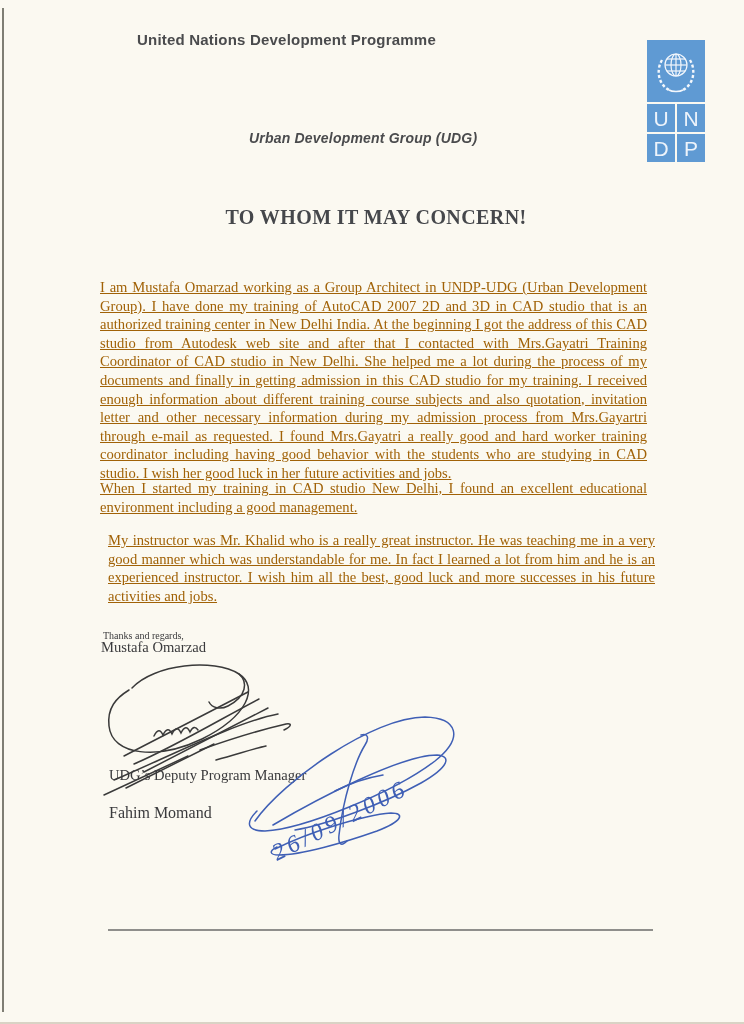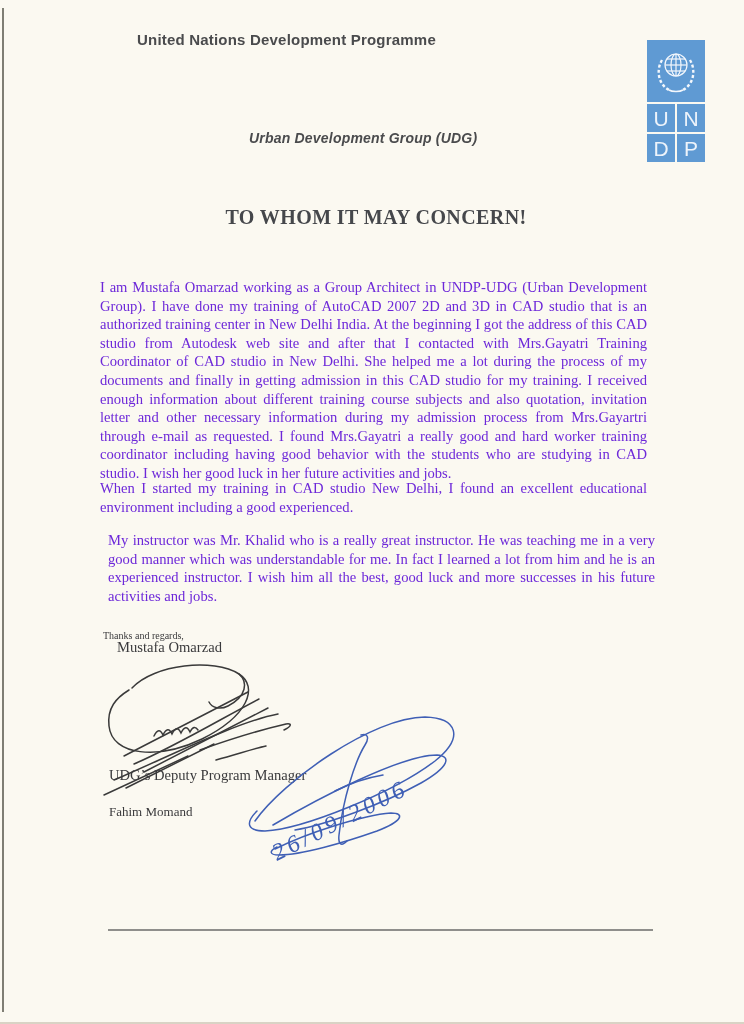--- a/index.html
+++ b/index.html
@@ -19,29 +19,29 @@
   .org-name{left:137px;top:31px;font-family:"Liberation Sans",sans-serif;font-weight:bold;font-size:15px;color:#4a4b4d;letter-spacing:.2px;text-align:right;}
   .group-name{left:249px;top:130px;font-family:"Liberation Sans",sans-serif;font-weight:bold;font-size:14px;color:#4a4b4d;letter-spacing:.2px;font-style:italic;}
   
   .logo{left:647px;top:40px;width:58px;}
   .logo-emblem{width:58px;height:62px;background:#5f9ad3;margin-bottom:2px;display:flex;align-items:center;justify-content:center;}
   .logo-grid{display:grid;grid-template-columns:28px 28px;grid-template-rows:28px 28px;gap:2px;}
   .logo-cell{background:#5f9ad3;color:#eef4fb;font-family:"Liberation Sans",sans-serif;font-size:21px;font-weight:normal;display:flex;align-items:center;justify-content:center;line-height:1;}
   
   .letter-title{left:0;top:206px;width:752px;text-align:center;font-family:"Liberation Serif",serif;font-weight:bold;font-size:20px;color:#45474b;letter-spacing:.4px;}
   
-  .body-par{left:100px;width:547px;margin:0;font-size:14.6px;line-height:18.6px;text-align:justify;color:#6d28d9;}
+  .body-par{left:100px;width:547px;margin:0;font-size:14.6px;line-height:18.6px;text-align:justify;color:#a16207;text-decoration:underline;}
   .p1{top:278px;}
   .p2{top:479px;}
   .p3{top:531px;margin-left:8px;}
   
   .thanks{left:103px;top:630px;font-size:10px;}
-  .signer1{left:101px;top:639px;font-size:14.6px;margin-left:16px;}
+  .signer1{left:101px;top:639px;font-size:14.6px;}
   .role2{left:109px;top:767px;font-size:14.6px;}
-  .signer2{left:109px;top:804px;font-size:13px;}
+  .signer2{left:109px;top:804px;font-size:16px;}
   .sig-dark{left:96px;top:654px;width:205px;height:145px;pointer-events:none;}
   .sig-blue{left:243px;top:703px;width:240px;height:165px;pointer-events:none;}
   
   .footer-rule{left:108px;top:929px;width:545px;height:1.6px;background:#8f8f8c;}
 </style>
 </head>
 <body>
 
 <div class="abs scan-left-edge"></div>
 <div class="abs scan-bottom-edge"></div>
@@ -67,21 +67,21 @@
     <div class="logo-cell">U</div>
     <div class="logo-cell">N</div>
     <div class="logo-cell">D</div>
     <div class="logo-cell">P</div>
   </div>
 </div>
 
 <div class="abs letter-title">TO WHOM IT MAY CONCERN!</div>
 
 <p class="abs body-par p1">I am Mustafa Omarzad working as a Group Architect in UNDP-UDG (Urban Development Group). I have done my training of AutoCAD 2007 2D and 3D in CAD studio that is an authorized training center in New Delhi India. At the beginning I got the address of this CAD studio from Autodesk web site and after that I contacted with Mrs.Gayatri Training Coordinator of CAD studio in New Delhi. She helped me a lot during the process of my documents and finally in getting admission in this CAD studio for my training. I received enough information about different training course subjects and also quotation, invitation letter and other necessary information during my admission process from Mrs.Gayartri through e-mail as requested. I found Mrs.Gayatri a really good and hard worker training coordinator including having good behavior with the students who are studying in CAD studio. I wish her good luck in her future activities and jobs.</p>
-<p class="abs body-par p2">When I started my training in CAD studio New Delhi, I found an excellent educational environment including a good experienced.</p>
+<p class="abs body-par p2">When I started my training in CAD studio New Delhi, I found an excellent educational environment including a good management.</p>
 <p class="abs body-par p3">My instructor was Mr. Khalid who is a really great instructor. He was teaching me in a very good manner which was understandable for me. In fact I learned a lot from him and he is an experienced instructor. I wish him all the best, good luck and more successes in his future activities and jobs.</p>
 
 <div class="abs thanks">Thanks and regards,</div>
 <div class="abs signer1">Mustafa Omarzad</div>
 
 <svg class="abs sig-dark" viewBox="0 0 205 145" fill="none" stroke="#3a3a3a" stroke-width="1.5" stroke-linecap="round">
   <path d="M 36 34 C 58 10, 118 4, 143 20 C 163 33, 152 62, 106 85 C 62 106, 16 102, 13 72 C 11 54, 20 44, 33 36"></path>
   <path d="M 143 20 C 152 28, 151 42, 132 52 C 124 56, 116 54, 113 48"></path>
   <path d="M 28 102 L 152 38"></path>
   <path d="M 38 110 C 80 92, 130 62, 163 45"></path>

